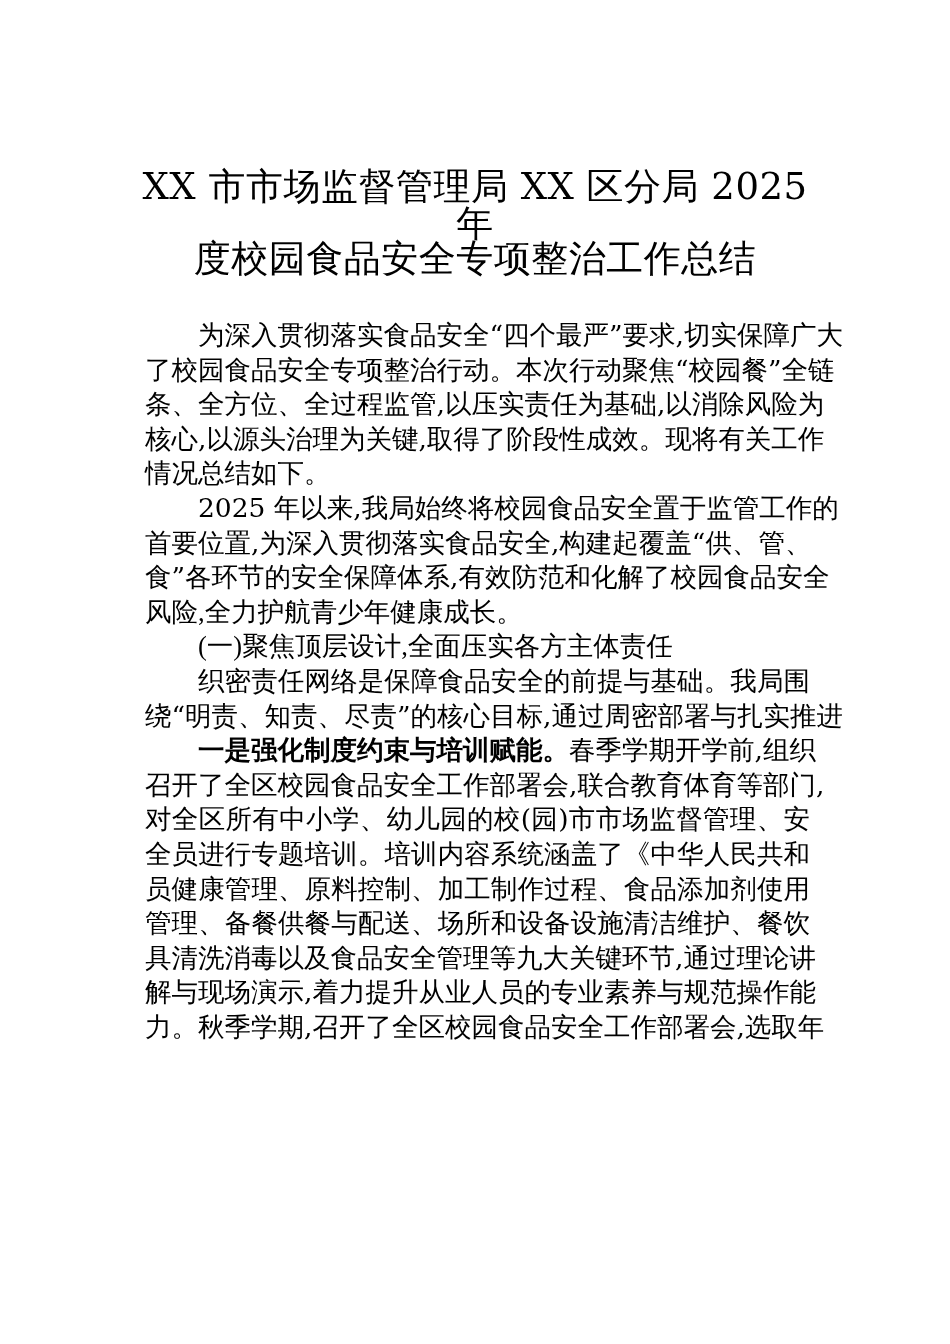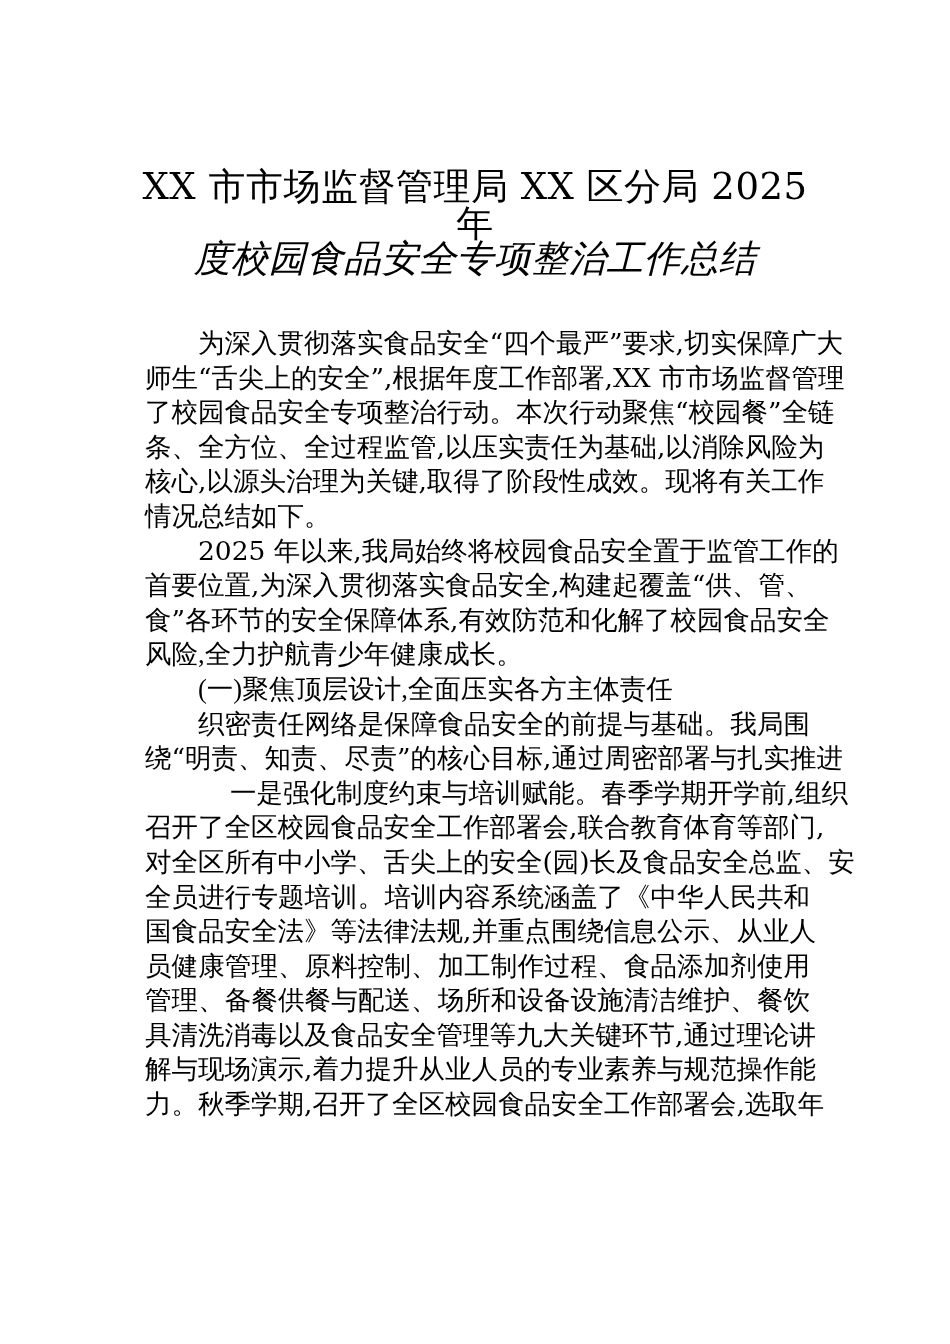--- a/index.html
+++ b/index.html
@@ -4,55 +4,53 @@
 <style>
   html, body { margin: 0; padding: 0; background: #ffffff; }
   body { width: 950px; height: 1344px; overflow: hidden; position: relative; color: #000; }
   .page { position: absolute; left: 0; top: 0; width: 874px; height: 1344px; background: #fff; border-radius: 7px; }
   .title {
     position: absolute; left: 120px; width: 710px; text-align: center;
     font-family: "DejaVu Serif", "Liberation Serif", serif;
     font-size: 37px; line-height: 37px; margin: 0; font-weight: normal; letter-spacing: 0.5px;
   }
   .title.l1 { top: 168px; }
-  .title.l2 { top: 240px; font-style: italic; }
+  .title.l2 { top: 240px; }
   .body {
-    position: absolute; left: 145px; top: 326px; width: 665px;
+    position: absolute; left: 145px; top: 318px; width: 665px;
     font-family: "DejaVu Serif", "Liberation Serif", serif;
     font-size: 26.5px; line-height: 34.6px;
   }
   .line { display: block; white-space: nowrap; height: 34.6px; overflow: visible; text-align: justify; text-align-last: justify; }
   .line.last { text-align-last: left; font-family: Liberation Serif, serif; }
   .line.indent { padding-left: 53px; }
-  .bold { font-weight: normal; margin-left: 32px; }
+  .bold { font-weight: bold; }
 </style>
 </head>
 <body>
 
 <div class="page">
   <h1 class="title l1">XX 市市场监督管理局 XX 区分局 2025 年</h1>
   <h1 class="title l2">度校园食品安全专项整治工作总结</h1>
   <div class="body" id="body">
       <span class="line indent"><span>为深入贯彻落实食品安全“四个最严”要求,切实保障广大</span></span>
-      <span class="line"><span>师生“舌尖上的安全”,根据年度工作部署,XX 市市场监督管理</span></span>
       <span class="line"><span>了校园食品安全专项整治行动。本次行动聚焦“校园餐”全链</span></span>
       <span class="line"><span>条、全方位、全过程监管,以压实责任为基础,以消除风险为</span></span>
       <span class="line"><span>核心,以源头治理为关键,取得了阶段性成效。现将有关工作</span></span>
       <span class="line last"><span>情况总结如下。</span></span>
       <span class="line indent"><span>2025 年以来,我局始终将校园食品安全置于监管工作的</span></span>
       <span class="line"><span>首要位置,为深入贯彻落实食品安全,构建起覆盖“供、管、</span></span>
       <span class="line"><span>食”各环节的安全保障体系,有效防范和化解了校园食品安全</span></span>
       <span class="line last"><span>风险,全力护航青少年健康成长。</span></span>
       <span class="line indent last"><span>(一)聚焦顶层设计,全面压实各方主体责任</span></span>
       <span class="line indent"><span>织密责任网络是保障食品安全的前提与基础。我局围</span></span>
       <span class="line"><span>绕“明责、知责、尽责”的核心目标,通过周密部署与扎实推进</span></span>
       <span class="line indent"><span class="bold">一是强化制度约束与培训赋能。</span><span>春季学期开学前,组织</span></span>
       <span class="line"><span>召开了全区校园食品安全工作部署会,联合教育体育等部门,</span></span>
-      <span class="line"><span>对全区所有中小学、舌尖上的安全(园)长及食品安全总监、安</span></span>
+      <span class="line"><span>对全区所有中小学、幼儿园的校(园)市市场监督管理、安</span></span>
       <span class="line"><span>全员进行专题培训。培训内容系统涵盖了《中华人民共和</span></span>
-      <span class="line"><span>国食品安全法》等法律法规,并重点围绕信息公示、从业人</span></span>
       <span class="line"><span>员健康管理、原料控制、加工制作过程、食品添加剂使用</span></span>
       <span class="line"><span>管理、备餐供餐与配送、场所和设备设施清洁维护、餐饮</span></span>
       <span class="line"><span>具清洗消毒以及食品安全管理等九大关键环节,通过理论讲</span></span>
       <span class="line"><span>解与现场演示,着力提升从业人员的专业素养与规范操作能</span></span>
       <span class="line"><span>力。秋季学期,召开了全区校园食品安全工作部署会,选取年</span></span>
     </div>
 </div>
 
 </body></html>

